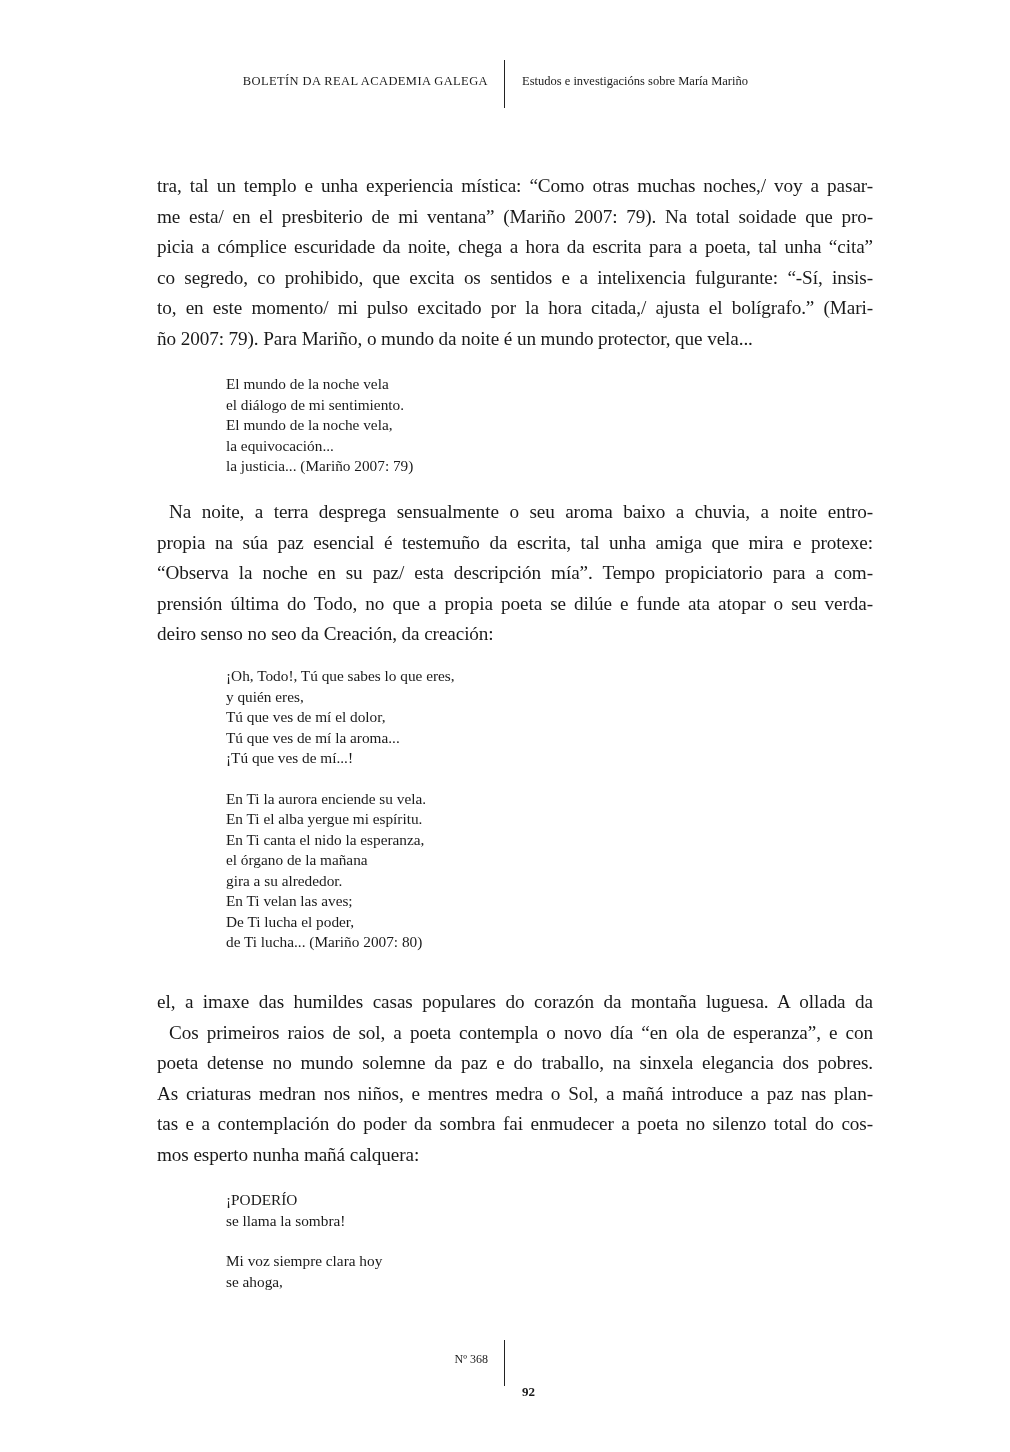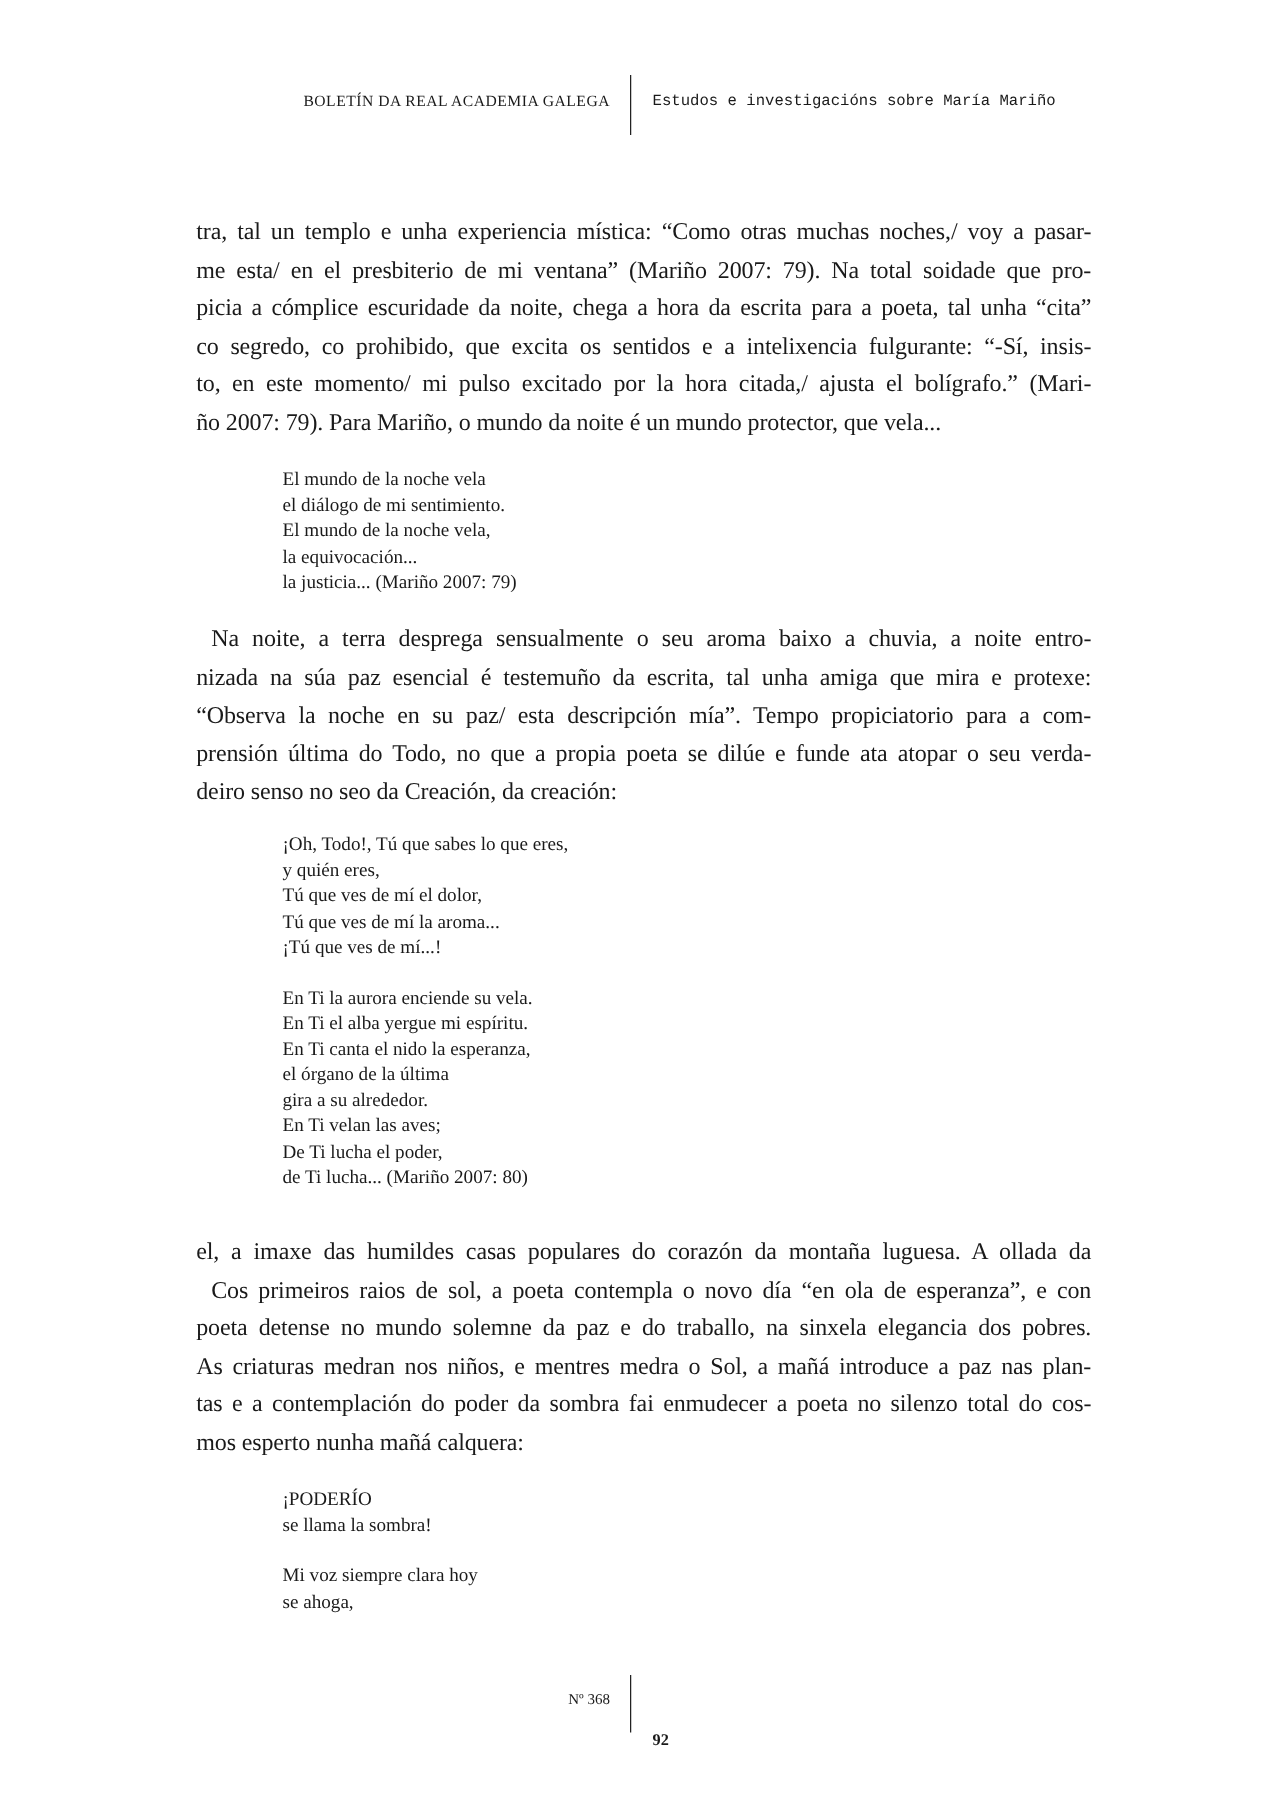--- a/index.html
+++ b/index.html
@@ -12,21 +12,21 @@
     }
     .header .rule {
       position: absolute; left: 504px; top: 0; width: 1px; height: 48px; background: #222;
     }
     .header .left {
       position: absolute; right: 522px; top: 14px; font-size: 12.5px; letter-spacing: 0.4px;
       white-space: nowrap; font-family: "Liberation Serif", serif;
     }
     .header .right {
       position: absolute; left: 522px; top: 14px; font-size: 12.5px; white-space: nowrap;
-      font-family: Liberation Mono, monospace;
+      font-family: Liberation Serif, serif;
     }
     .body-text {
       position: absolute; left: 157px; width: 716px;
       font-family: "Liberation Serif", serif; font-size: 19.2px; line-height: 30.5px;
       text-align: justify; letter-spacing: -0.1px;
     }
     .body-text .line { display: block; white-space: nowrap; text-align-last: justify; }
     .body-text .line.last { text-align-last: left; }
     .body-text .line.indent { padding-left: 12px; }
     .poem {
@@ -68,37 +68,37 @@
 <div class="poem" style="top:374px;">
   <div>El mundo de la noche vela</div>
   <div>el diálogo de mi sentimiento.</div>
   <div>El mundo de la noche vela,</div>
   <div>la equivocación...</div>
   <div>la justicia... (Mariño 2007: 79)</div>
 </div>
 
 <div class="body-text" style="top:497px;">
   <span class="line indent">Na noite, a terra desprega sensualmente o seu aroma baixo a chuvia, a noite entro-</span>
-  <span class="line">nizada na súa paz esencial é testemuño da escrita, tal unha amiga que mira e protexe:</span>
+  <span class="line">propia na súa paz esencial é testemuño da escrita, tal unha amiga que mira e protexe:</span>
   <span class="line">“Observa la noche en su paz/ esta descripción mía”. Tempo propiciatorio para a com-</span>
   <span class="line">prensión última do Todo, no que a propia poeta se dilúe e funde ata atopar o seu verda-</span>
   <span class="line last">deiro senso no seo da Creación, da creación:</span>
 </div>
 
 <div class="poem" style="top:666px;">
   <div>¡Oh, Todo!, Tú que sabes lo que eres,</div>
   <div>y quién eres,</div>
   <div>Tú que ves de mí el dolor,</div>
   <div>Tú que ves de mí la aroma...</div>
   <div>¡Tú que ves de mí...!</div>
   <div class="stanza-gap"></div>
   <div>En Ti la aurora enciende su vela.</div>
   <div>En Ti el alba yergue mi espíritu.</div>
   <div>En Ti canta el nido la esperanza,</div>
-  <div>el órgano de la última</div>
+  <div>el órgano de la mañana</div>
   <div>gira a su alrededor.</div>
   <div>En Ti velan las aves;</div>
   <div>De Ti lucha el poder,</div>
   <div>de Ti lucha... (Mariño 2007: 80)</div>
 </div>
 
 <div class="body-text" style="top:987px;">
   <span class="line">el, a imaxe das humildes casas populares do corazón da montaña luguesa. A ollada da</span>
   <span class="line indent">Cos primeiros raios de sol, a poeta contempla o novo día “en ola de esperanza”, e con</span>
   <span class="line">poeta detense no mundo solemne da paz e do traballo, na sinxela elegancia dos pobres.</span>

